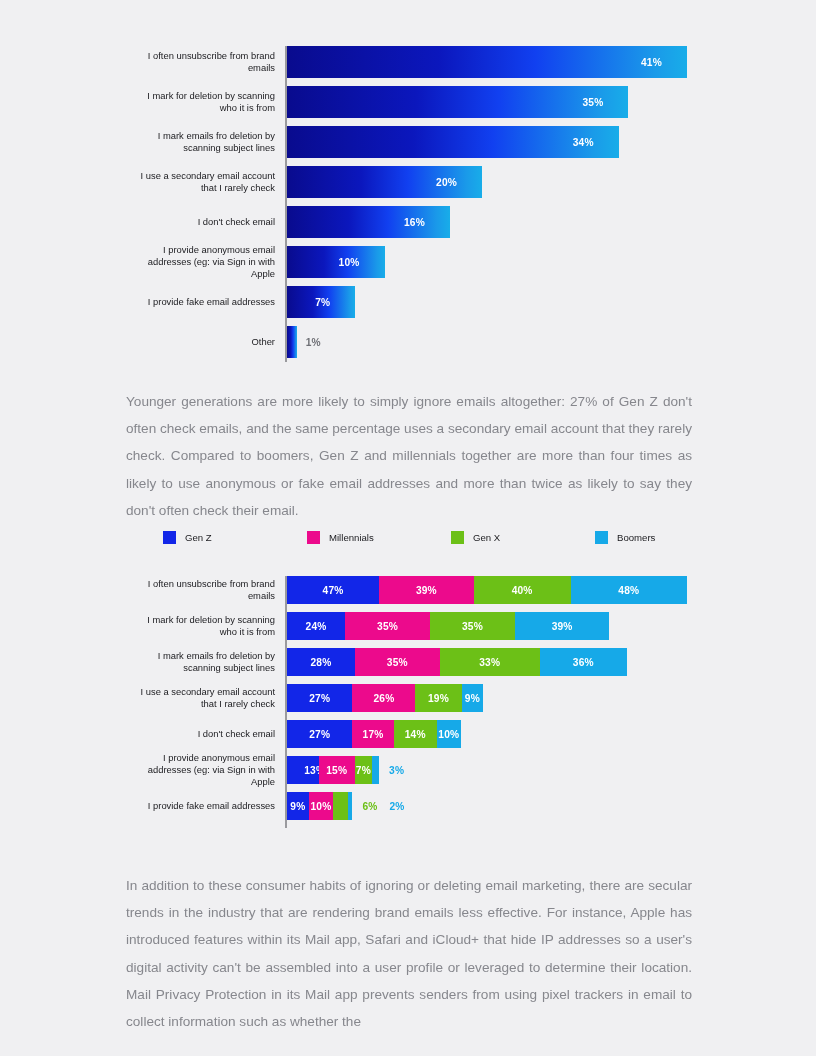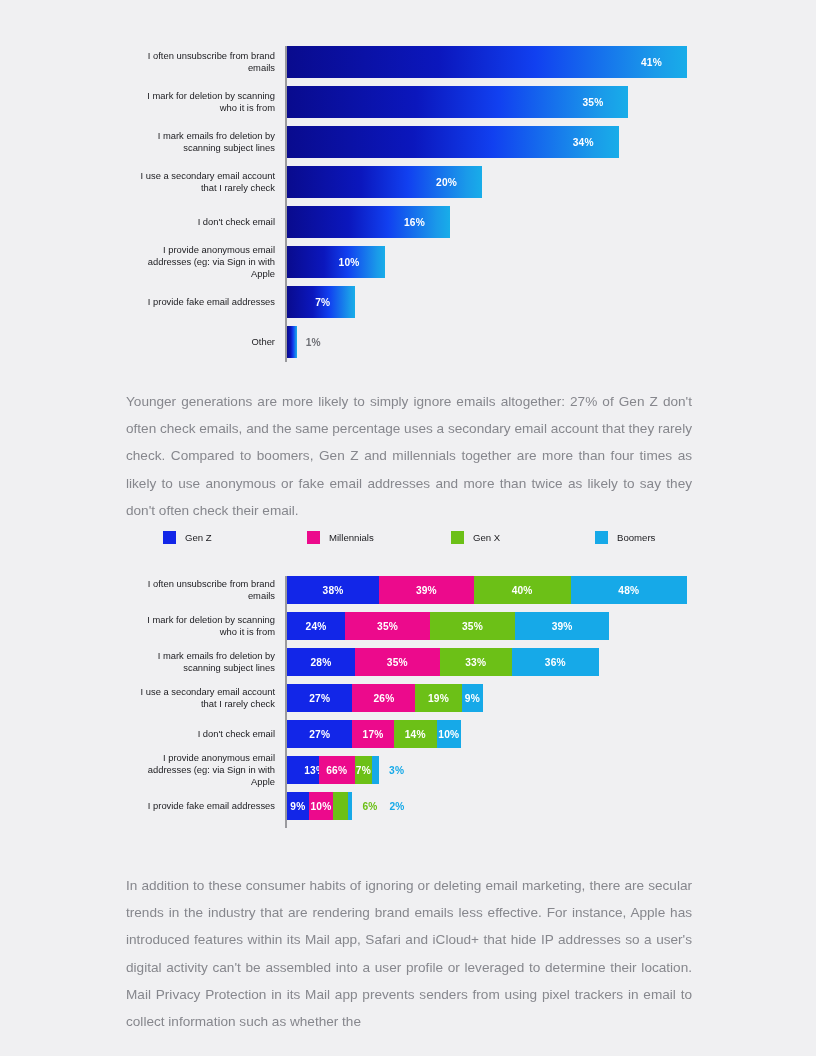--- a/index.html
+++ b/index.html
@@ -173,21 +173,21 @@
 
   <div class="chart" id="chart2" style="left:285px; top:576px; width:404px; height:252px;">
     <div class="axis-line"></div>
     <div class="rows" id="chart2-rows">
         <div class="row" style="height: 28px; margin-bottom: 8px;">
           <div class="row-label">I often unsubscribe from brand
 emails</div>
           <div class="bar-area">
             <div class="stack">
               <div class="seg" style="width: 92.1212px; background: rgb(18, 38, 232);">
-                <span class="val">38%</span>
+                <span class="val">47%</span>
               </div>
               <div class="seg" style="width: 94.5455px; background: rgb(236, 10, 140);">
                 <span class="val">39%</span>
               </div>
               <div class="seg" style="width: 96.9697px; background: rgb(108, 192, 23);">
                 <span class="val">40%</span>
               </div>
               <div class="seg" style="width: 116.364px; background: rgb(22, 169, 232);">
                 <span class="val">48%</span>
               </div>
@@ -218,21 +218,21 @@
           <div class="row-label">I mark emails fro deletion by
 scanning subject lines</div>
           <div class="bar-area">
             <div class="stack">
               <div class="seg" style="width: 67.8788px; background: rgb(18, 38, 232);">
                 <span class="val">28%</span>
               </div>
               <div class="seg" style="width: 84.8485px; background: rgb(236, 10, 140);">
                 <span class="val">35%</span>
               </div>
-              <div class="seg" style="width: 72px; background: rgb(108, 192, 23);">
+              <div class="seg" style="width: 100px; background: rgb(108, 192, 23);">
                 <span class="val">33%</span>
               </div>
               <div class="seg" style="width: 87.2727px; background: rgb(22, 169, 232);">
                 <span class="val">36%</span>
               </div>
             </div>
           </div>
         </div>
         <div class="row" style="height: 28px; margin-bottom: 8px;">
           <div class="row-label">I use a secondary email account
@@ -276,21 +276,21 @@
         <div class="row" style="height: 28px; margin-bottom: 8px;">
           <div class="row-label">I provide anonymous email
 addresses (eg: via Sign in with
 Apple</div>
           <div class="bar-area">
             <div class="stack">
               <div class="seg" style="width: 31.5152px; background: rgb(18, 38, 232); padding-left: 24px;">
                 <span class="val">13%</span>
               </div>
               <div class="seg" style="width: 36.3636px; background: rgb(236, 10, 140);">
-                <span class="val">66%</span>
+                <span class="val">15%</span>
               </div>
               <div class="seg" style="width: 16.9697px; background: rgb(108, 192, 23);">
                 <span class="val">7%</span>
               </div>
               <div class="seg" style="width: 7.27273px; background: rgb(22, 169, 232);"></div>
             </div>
             <span class="seg-out" style="left: 102.121px; color: rgb(22, 169, 232);">3%</span>
           </div>
         </div>
         <div class="row" style="height: 28px; margin-bottom: 8px;">

